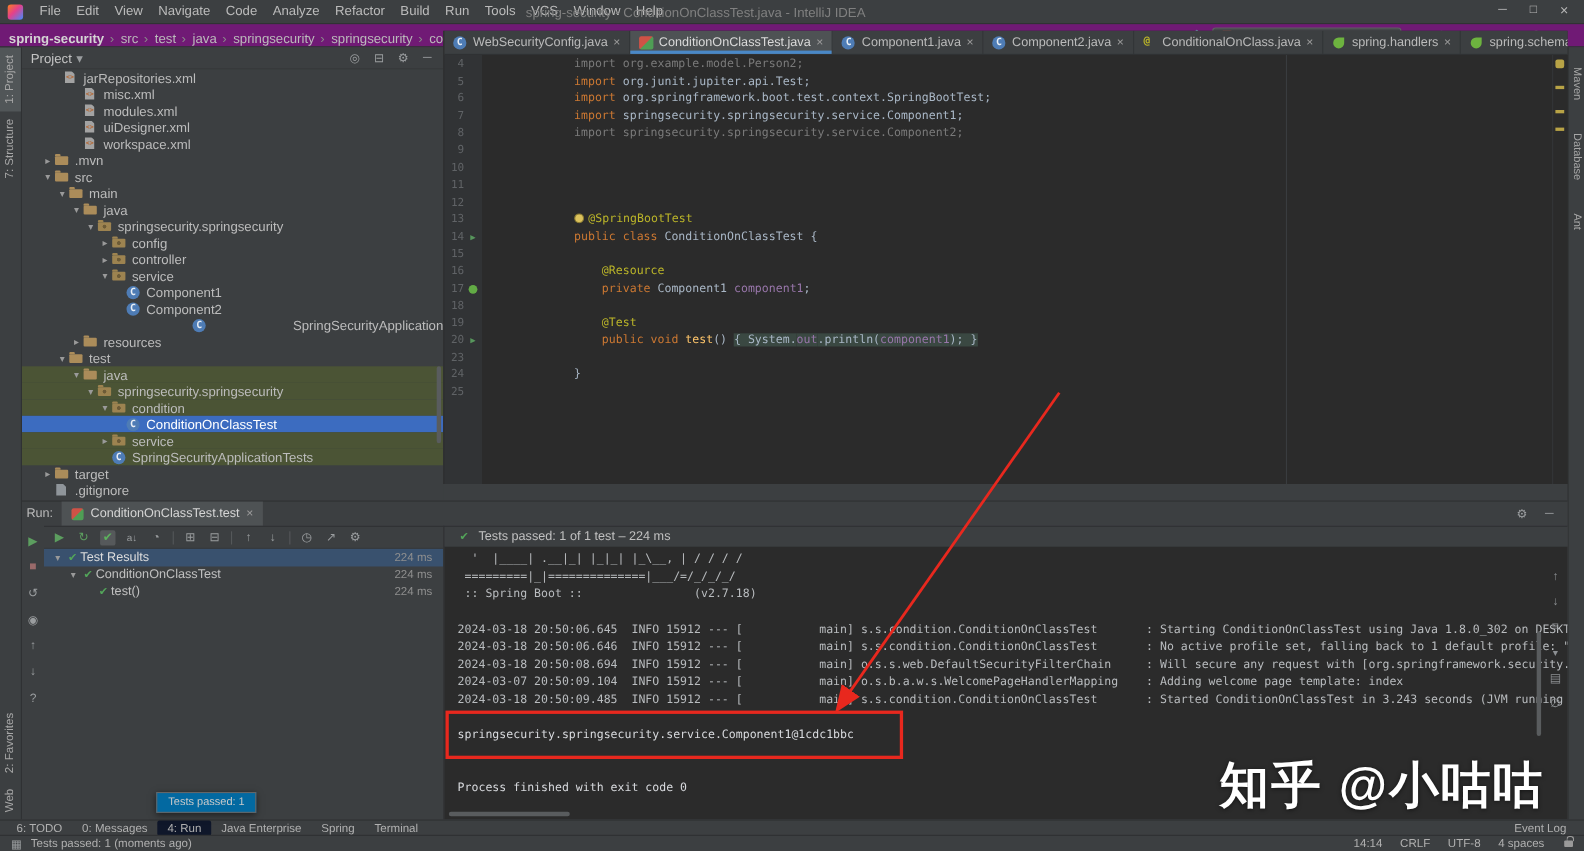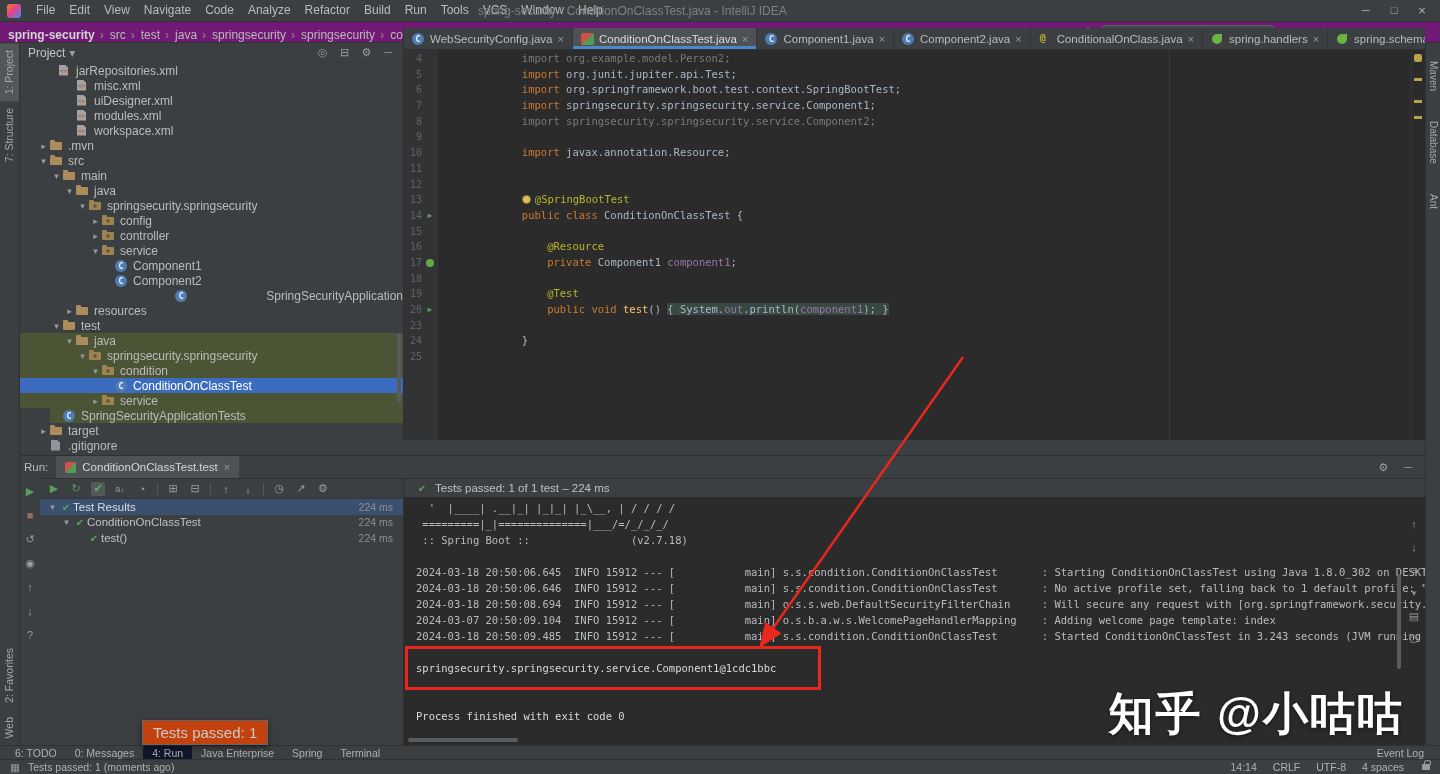--- a/index.html
+++ b/index.html
@@ -153,21 +153,21 @@
   .twb.active{background:#0f172a;border-radius:2px}
   .tw-right{margin-left:auto;padding-right:10px;display:flex;align-items:center;gap:5px}
   .status-bar{position:absolute;left:0;top:759px;width:100%;height:15px;background:#3c3f41;border-top:1px solid #2f3133;display:flex;align-items:center;font-size:10.5px;color:#b0b0b0;padding:0 10px}
   .grid-icon::before{content:"▦";margin-right:8px;color:#9a9d9f}
   .sb-right{margin-left:auto;display:flex;gap:16px;align-items:center}
   .sb-item{white-space:nowrap}
   .lock-icon{width:8px;height:6px;background:#9a9a9a;border-radius:1px;position:relative;margin-left:2px}
   .lock-icon::before{content:"";position:absolute;left:1.5px;top:-4px;width:5px;height:4px;border:1px solid #9a9a9a;border-bottom:none;border-radius:3px 3px 0 0}
 
   
-  .tooltip{position:absolute;left:142px;top:720px;background:#c2410c;border:1px solid #646668;padding:3px 10px;font-size:15px;color:#cacaca;box-shadow:0 2px 6px rgba(0,0,0,.5);z-index:40;white-space:nowrap}
+  .tooltip{position:absolute;left:142px;top:720px;background:#0369a1;border:1px solid #646668;padding:3px 10px;font-size:10px;color:#cacaca;box-shadow:0 2px 6px rgba(0,0,0,.5);z-index:40;white-space:nowrap}
   .red-box{position:absolute;left:405px;top:646px;width:416px;height:44px;border:3px solid #e8281e;z-index:30}
   .anno-arrow{position:absolute;left:0;top:0;z-index:30;pointer-events:none}
   .watermark{position:absolute;right:36px;top:684px;font-size:45px;font-weight:bold;color:#ffffff;z-index:50;letter-spacing:2px;text-shadow:0 1px 4px rgba(0,0,0,.55);font-family:"Liberation Sans",sans-serif;white-space:nowrap}
 </style>
 </head>
 <body>
 
 <div class="window">
 
   <div class="titlebar">
@@ -253,26 +253,26 @@
           <span class="tlabel">jarRepositories.xml</span>
         </div>
         <div class="tree-row" style="padding-left: 43px;">
           <span class="arrow"></span>
           <span class="ticon xml-icon"></span>
           <span class="tlabel">misc.xml</span>
         </div>
         <div class="tree-row" style="padding-left: 43px;">
           <span class="arrow"></span>
           <span class="ticon xml-icon"></span>
+          <span class="tlabel">modules.xml</span>
+        </div>
+        <div class="tree-row" style="padding-left: 43px;">
+          <span class="arrow"></span>
+          <span class="ticon xml-icon"></span>
           <span class="tlabel">uiDesigner.xml</span>
-        </div>
-        <div class="tree-row" style="padding-left: 43px;">
-          <span class="arrow"></span>
-          <span class="ticon xml-icon"></span>
-          <span class="tlabel">modules.xml</span>
         </div>
         <div class="tree-row" style="padding-left: 43px;">
           <span class="arrow"></span>
           <span class="ticon xml-icon"></span>
           <span class="tlabel">workspace.xml</span>
         </div>
         <div class="tree-row" style="padding-left: 17px;">
           <span class="arrow arrow-closed"></span>
           <span class="ticon folder-icon"></span>
           <span class="tlabel">.mvn</span>
@@ -355,21 +355,21 @@
         <div class="tree-row selected" style="padding-left: 82px;">
           <span class="arrow"></span>
           <span class="ticon class-icon"></span>
           <span class="tlabel">ConditionOnClassTest</span>
         </div>
         <div class="tree-row hl" style="padding-left: 69px;">
           <span class="arrow arrow-closed"></span>
           <span class="ticon package-icon"></span>
           <span class="tlabel">service</span>
         </div>
-        <div class="tree-row hl" style=" margin-left: 30px;">
+        <div class="tree-row hl" style="padding-left: 69px;">
           <span class="arrow"></span>
           <span class="ticon class-icon"></span>
           <span class="tlabel">SpringSecurityApplicationTests</span>
         </div>
         <div class="tree-row" style="padding-left: 17px;">
           <span class="arrow arrow-closed"></span>
           <span class="ticon folder-icon"></span>
           <span class="tlabel">target</span>
         </div>
         <div class="tree-row" style="padding-left: 17px; align-items: center;">
@@ -459,23 +459,20 @@
         <div class="code-line">
           <span class="ln">9</span>
           <span class="gut"></span>
           <span class="code-text">
             
           </span>
         </div>
         <div class="code-line">
           <span class="ln">10</span>
           <span class="gut"></span>
-          <span class="code-text">
-            <span class="seg kw">import</span><span class="seg pl"> javax.annotation.Resource;</span>
-          </span>
         </div>
         <div class="code-line">
           <span class="ln">11</span>
           <span class="gut"></span>
         </div>
         <div class="code-line">
           <span class="ln">12</span>
           <span class="gut"></span>
           <span class="code-text">
             

